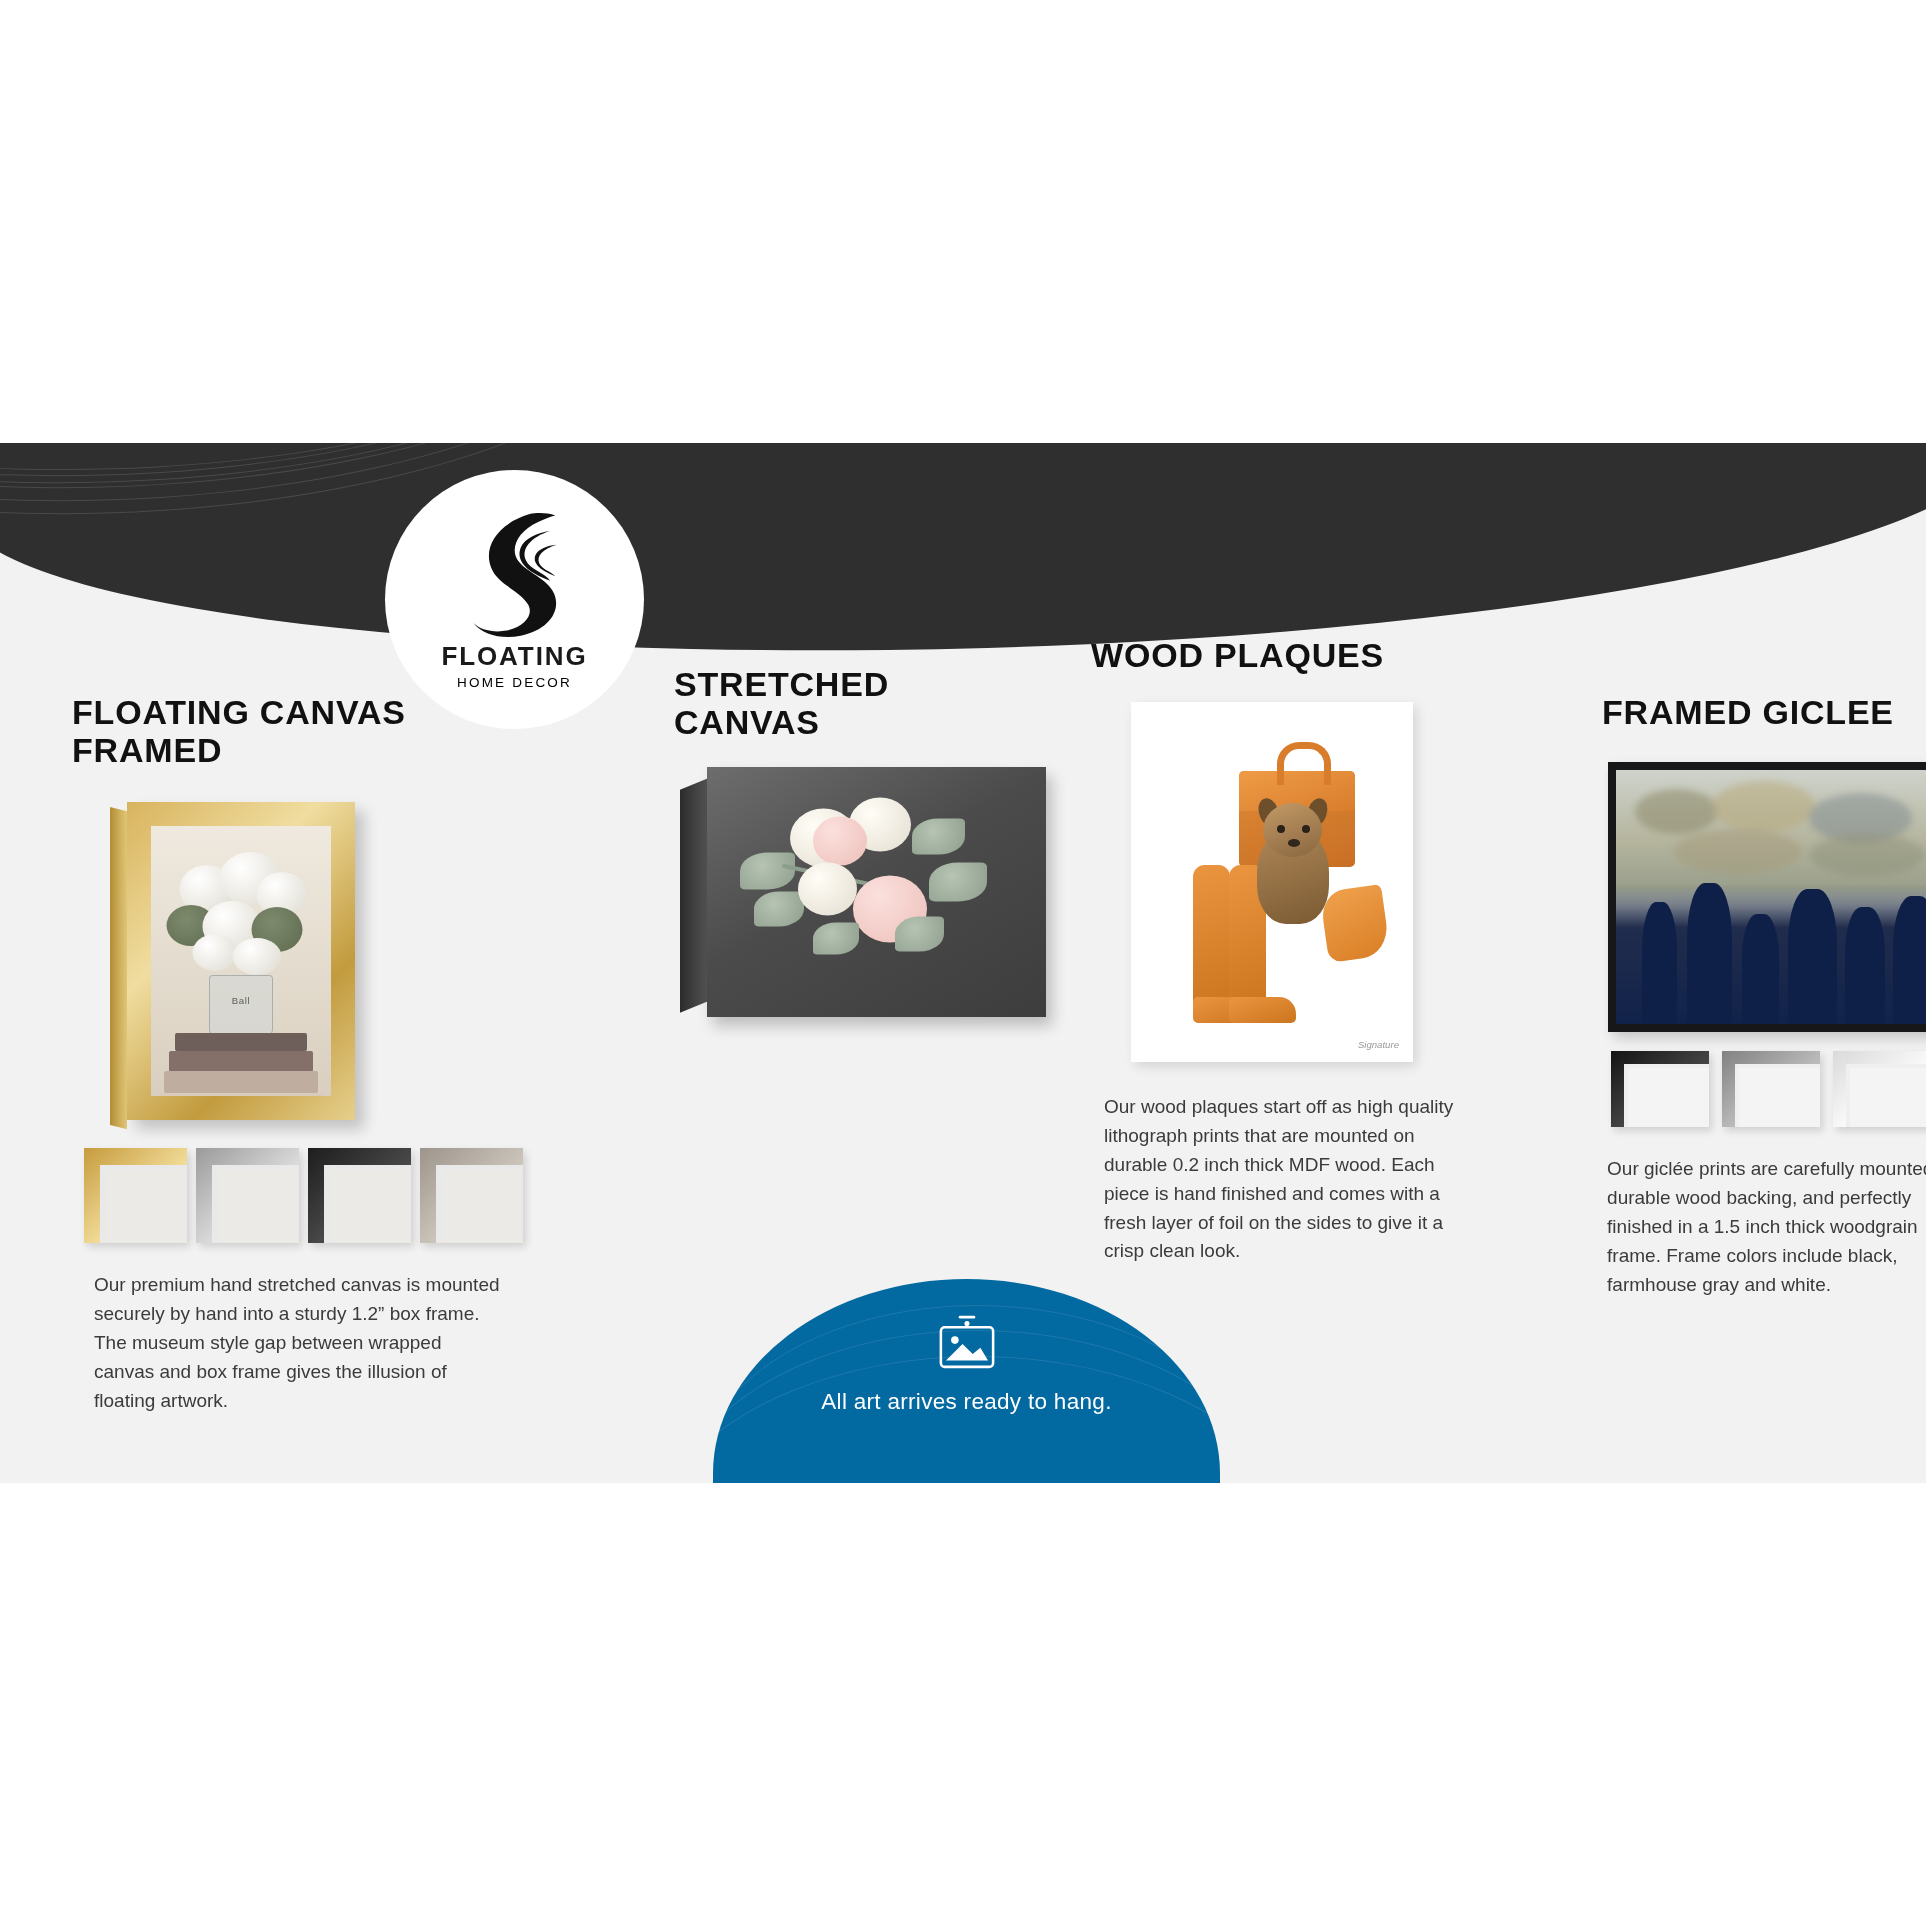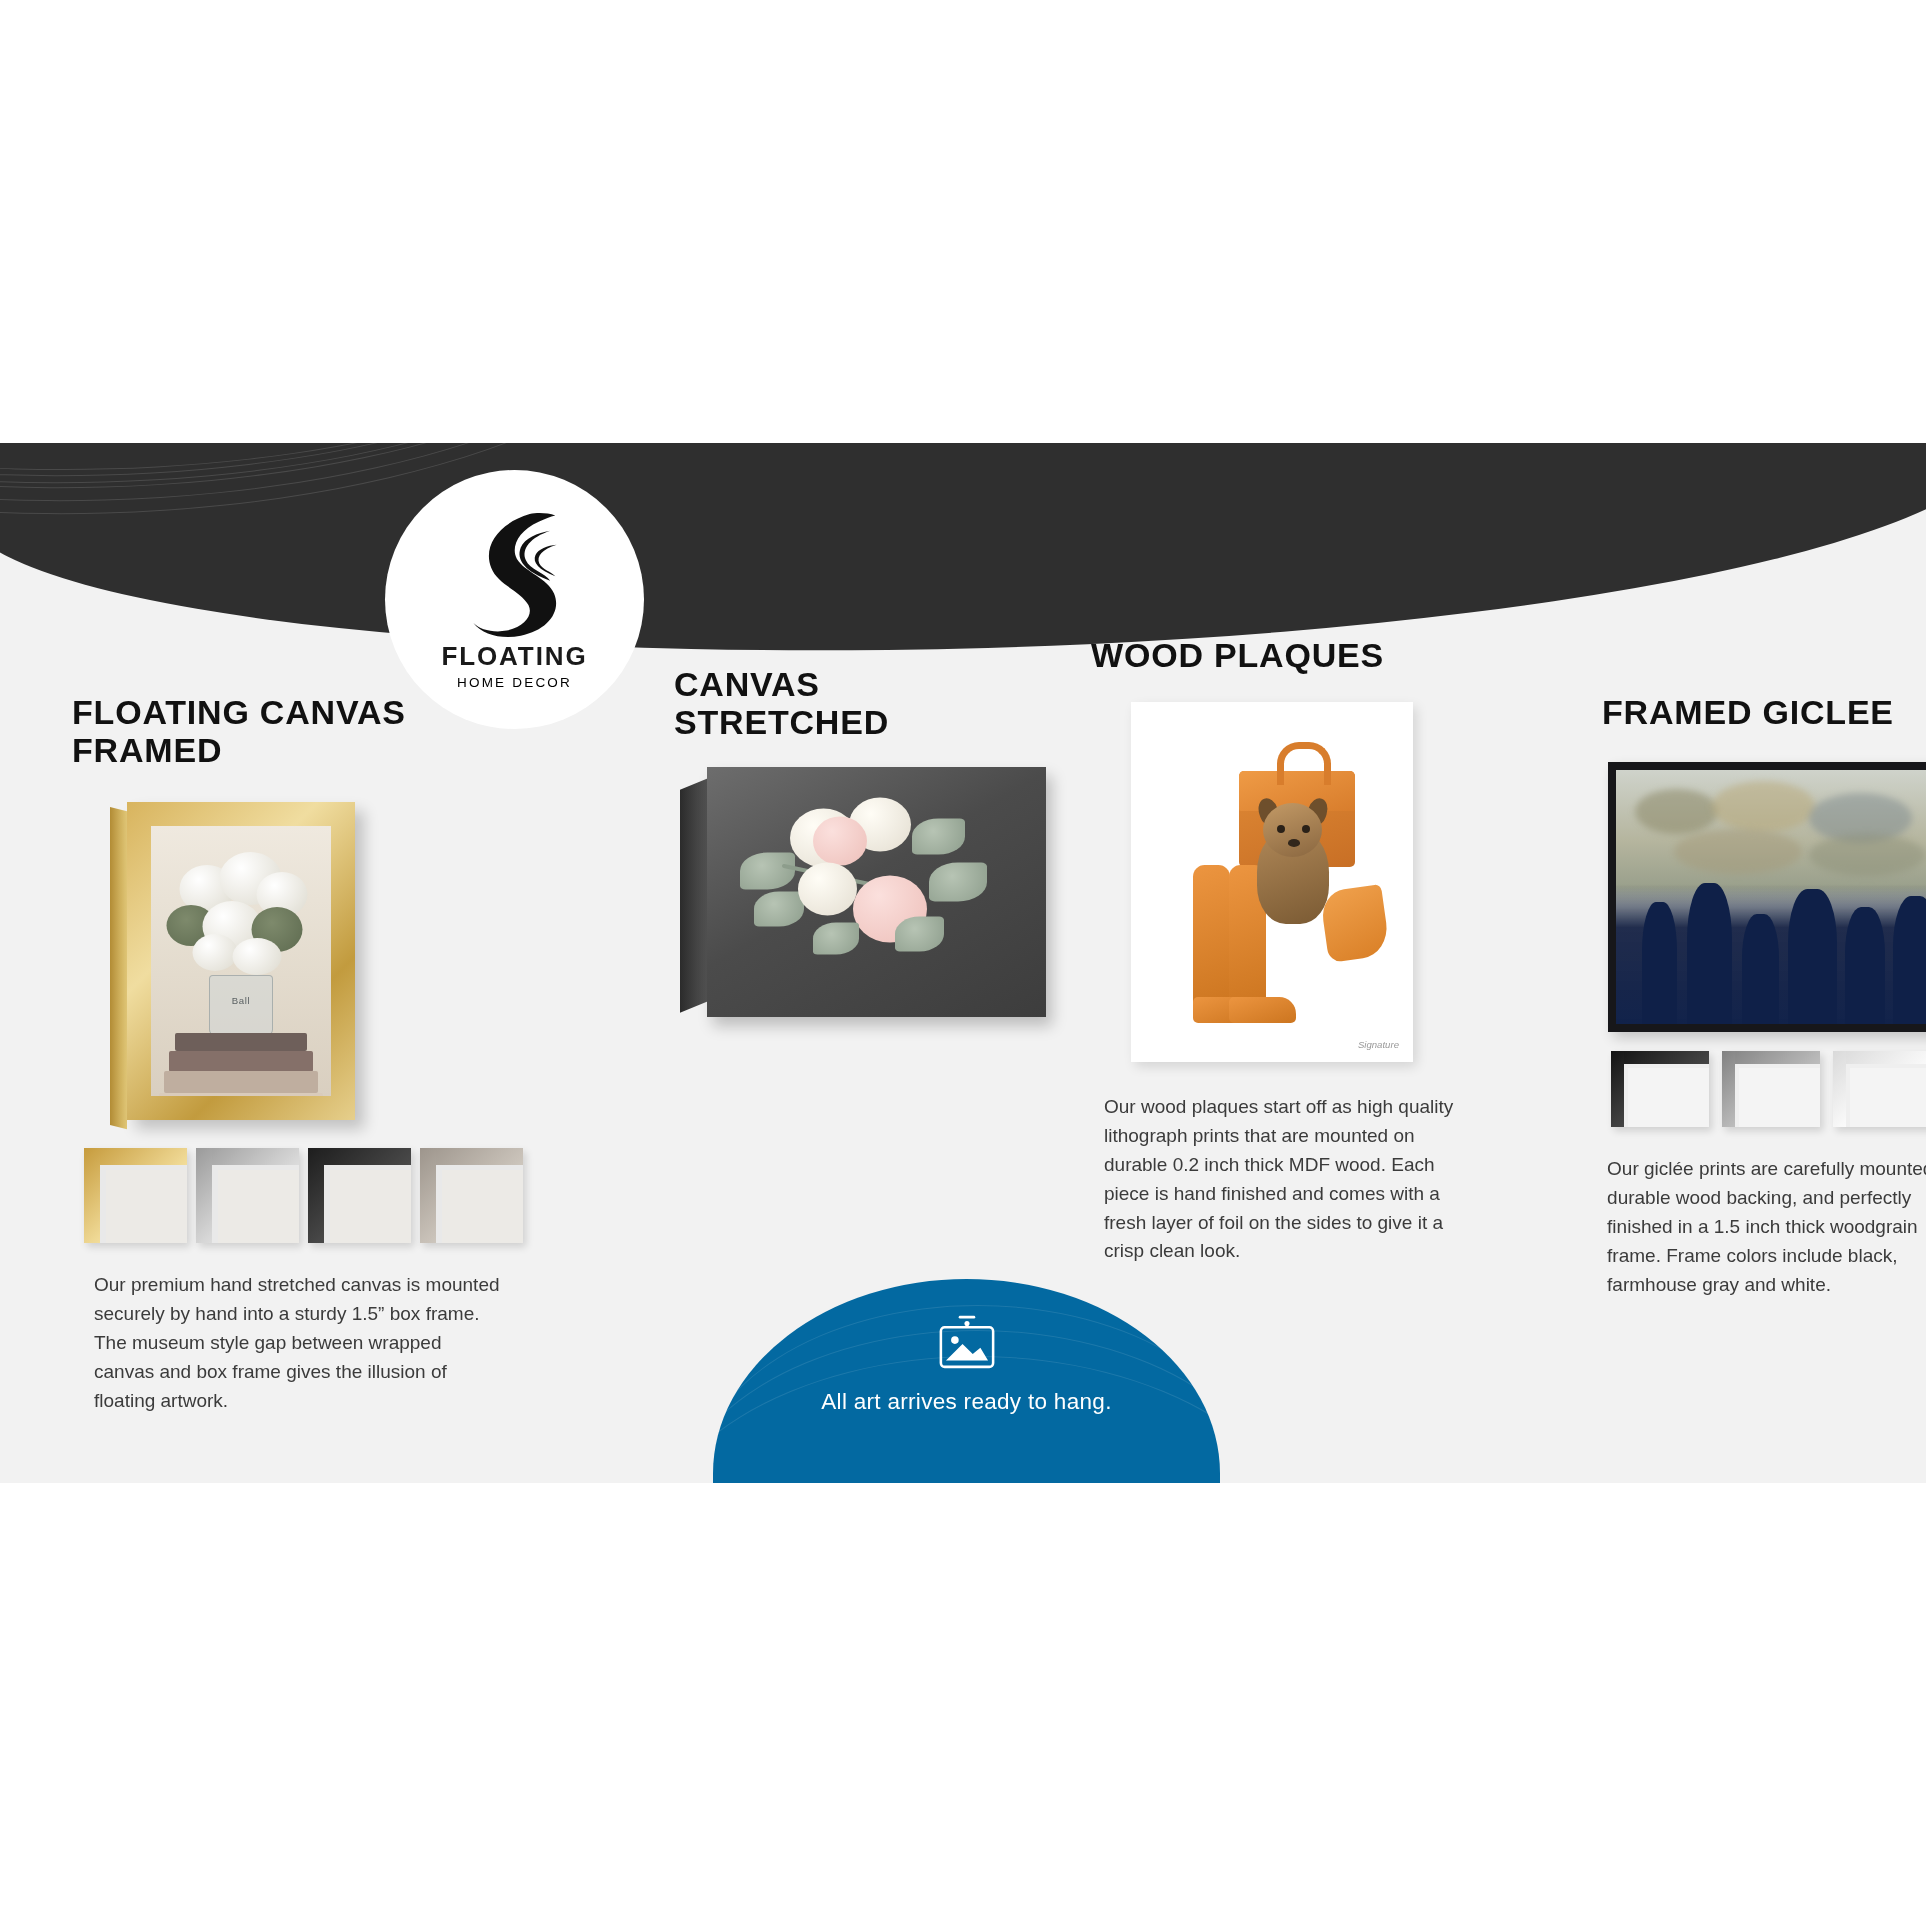--- a/index.html
+++ b/index.html
@@ -411,26 +411,26 @@
         <div class="edge-top"></div>
         <div class="edge-left"></div>
       </div>
       <div class="swatch sw-gray">
         <div class="mat"></div>
         <div class="edge-top"></div>
         <div class="edge-left"></div>
       </div>
     </div>
 
-    <div class="col-body">Our premium hand stretched canvas is mounted securely by hand into a sturdy 1.5” box frame. The museum style gap between wrapped canvas and box frame gives the illusion of floating artwork.</div>
+    <div class="col-body">Our premium hand stretched canvas is mounted securely by hand into a sturdy 1.2” box frame. The museum style gap between wrapped canvas and box frame gives the illusion of floating artwork.</div>
   </div>
 
   <div class="col" id="col2">
+    <div class="col-title">STRETCHED</div>
     <div class="col-title">CANVAS</div>
-    <div class="col-title">STRETCHED</div>
 
     <div class="sc-art">
       <div class="sc-edge"></div>
       <div class="sc-face">
         <div class="sc-flowers">
           <div class="fl leaf" style="left:3.9px;top:62px;width:55px;height:37px;"></div>
           <div class="fl leaf" style="left:18px;top:101px;width:50px;height:35px;"></div>
           <div class="fl stem" style="left:45px;top:83px;width:96px;height:3.9px;transform:rotate(12deg);"></div>
           <div class="fl cream" style="left:54px;top:18px;width:67px;height:59px;"></div>
           <div class="fl cream" style="left:113px;top:6.4px;width:62px;height:54px;"></div>

